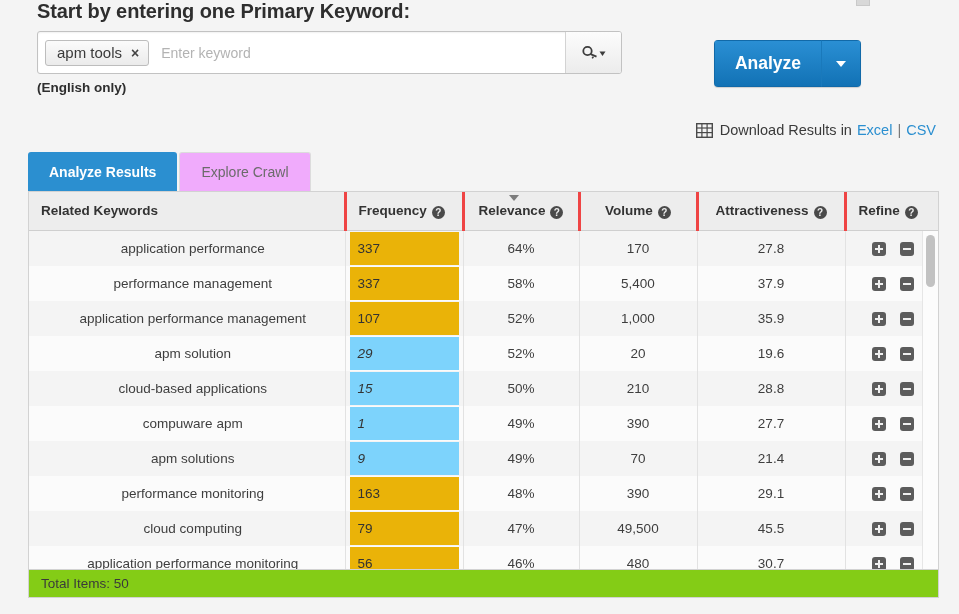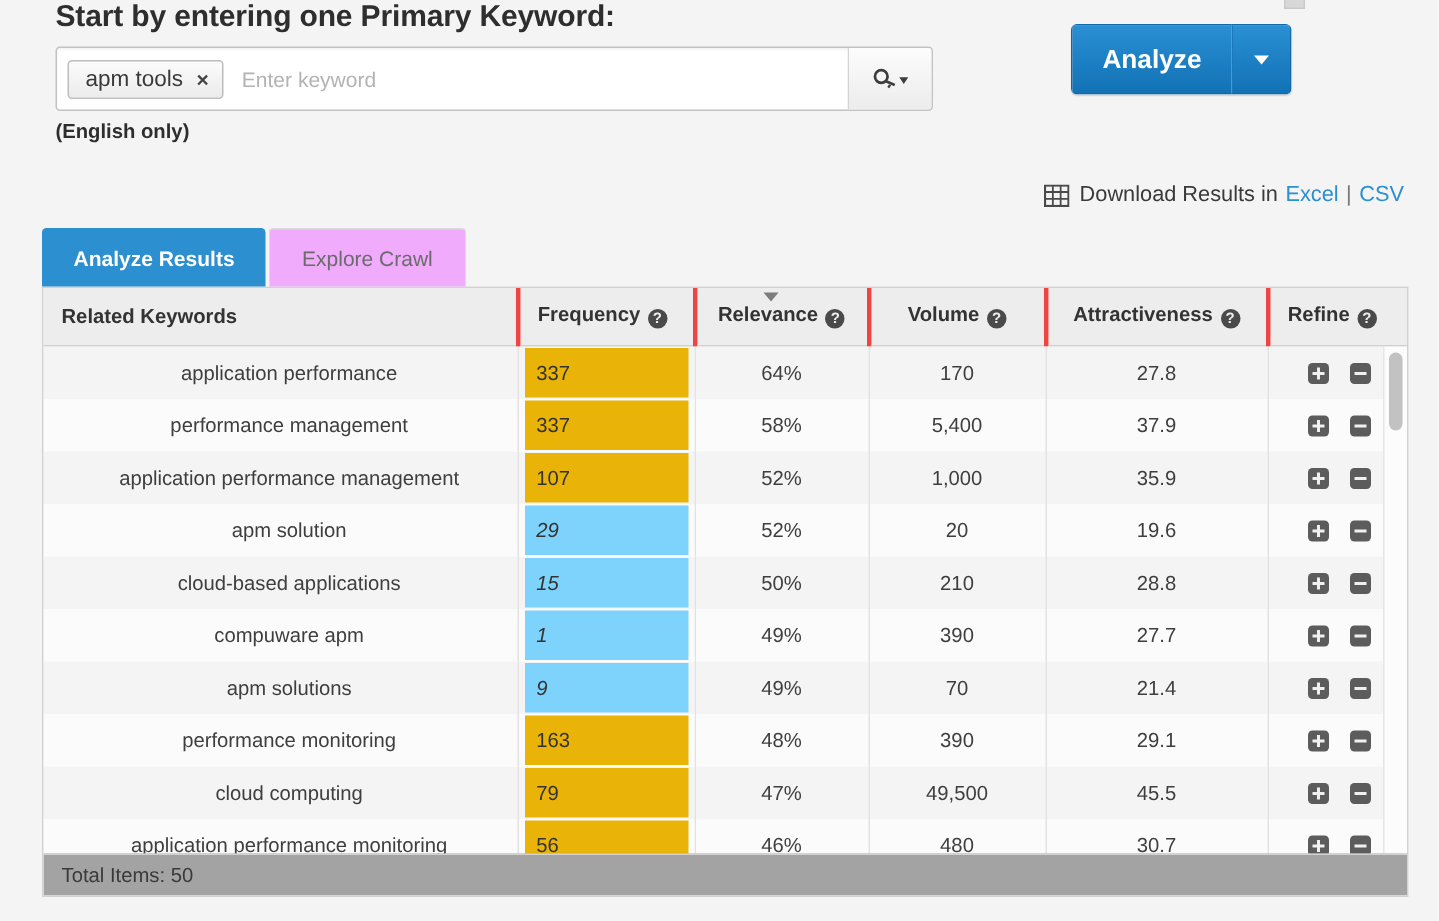--- a/index.html
+++ b/index.html
@@ -107,21 +107,21 @@
     position: absolute;
     left: 37px; top: 80px;
     font-size: 13.5px;
     font-weight: bold;
     color: #2e2e2e;
   }
 
   
   .analyze-wrap {
     position: absolute;
-    left: 714px; top: 16px;
+    left: 714px; top: 40px;
     height: 47px;
     display: flex;
     border-radius: 4px;
     overflow: hidden;
     box-shadow: 0 1px 1px rgba(0,0,0,0.15);
   }
   .analyze-main {
     width: 107px;
     background: linear-gradient(to bottom,#2a8fd4 0%,#1272b5 100%);
     color: #fff;
@@ -333,21 +333,21 @@
     width: 9px; height: 52px;
     background: #c2c2c2;
     border-radius: 5px;
   }
 
   
   .panel-footer {
     position: absolute;
     left: 0; bottom: 0;
     width: 100%; height: 28px;
-    background: #a3a3a3;
+    background: #84cc16;
     border-top: 1px solid #d2d2d2;
     box-sizing: border-box;
     display: flex;
     align-items: center;
     padding-left: 12px;
     font-size: 13.5px;
     color: #3a3a3a;
   }
 </style>
 </head>

